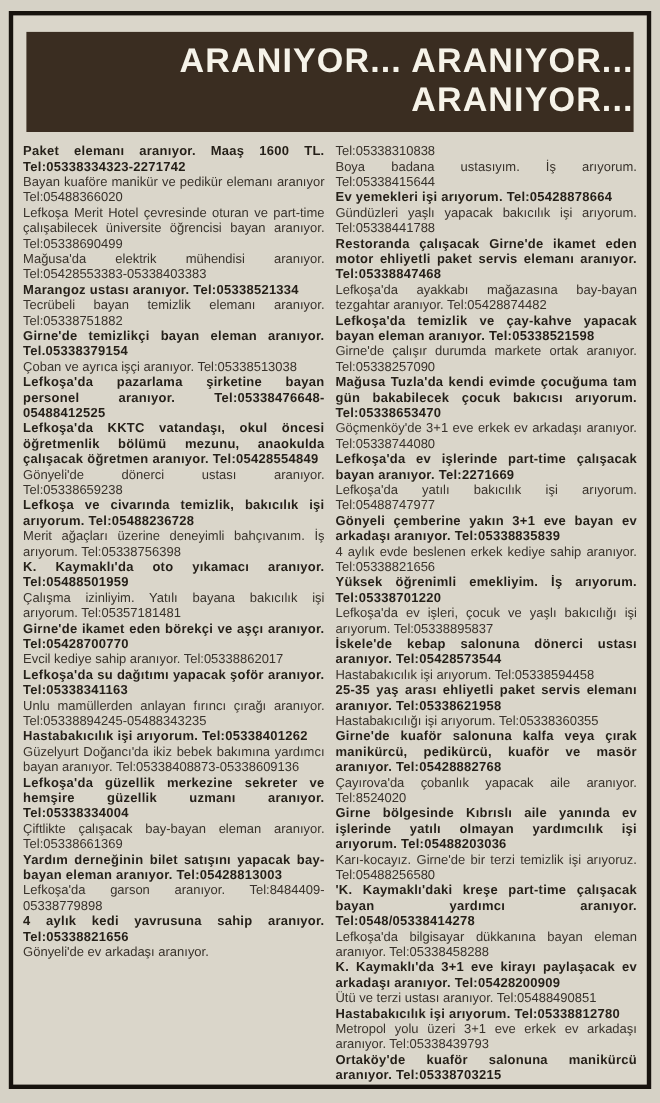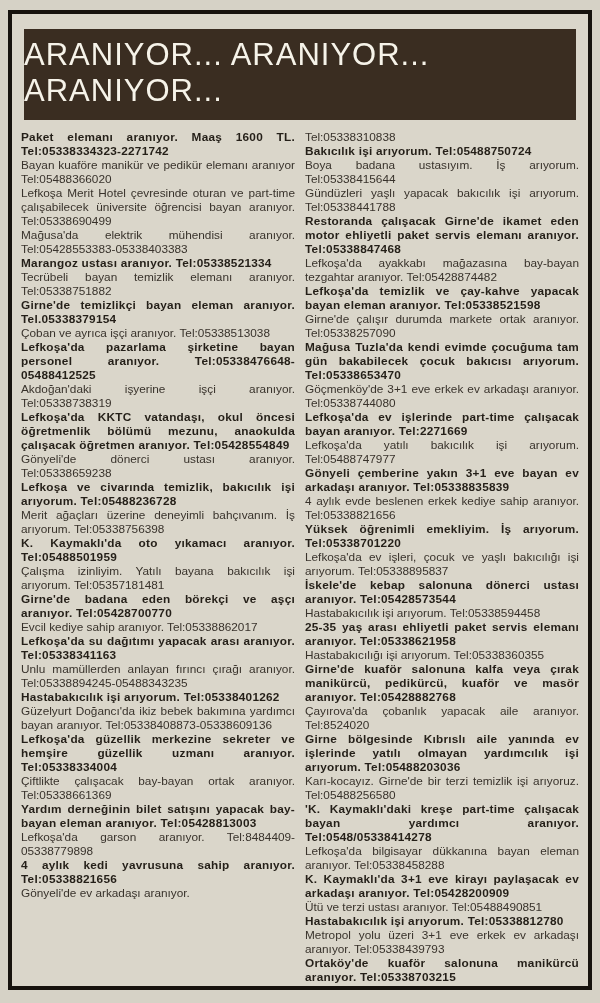--- a/index.html
+++ b/index.html
@@ -26,22 +26,22 @@
     right: 8px;
     bottom: 13px;
     border: 4px solid #17130e;
     background: #dad6ca;
     box-sizing: border-box;
   }
   .header-bar {
     margin: 15px 12px 10px 12px;
     background: var(--header-bg, #3a2d21);
     color: #f6f3e9;
-    text-align: left;
-    font-weight: normal;
+    text-align: right;
+    font-weight: bold;
     font-size: 31px;
     letter-spacing: 1px;
     padding: 8px 0 11px 0;
   }
   .columns {
     display: flex;
     gap: 10px;
     padding: 0 9px;
   }
   .col {
@@ -73,44 +73,43 @@
       <div class="col">
           <p class="ad bold">Paket elemanı aranıyor. Maaş 1600 TL. Tel:05338334323-2271742</p>
           <p class="ad">Bayan kuaföre manikür ve pedikür elemanı aranıyor Tel:05488366020</p>
           <p class="ad">Lefkoşa Merit Hotel çevresinde oturan ve part-time çalışabilecek üniversite öğrencisi bayan aranıyor. Tel:05338690499</p>
           <p class="ad">Mağusa'da elektrik mühendisi aranıyor. Tel:05428553383-05338403383</p>
           <p class="ad bold">Marangoz ustası aranıyor. Tel:05338521334</p>
           <p class="ad">Tecrübeli bayan temizlik elemanı aranıyor. Tel:05338751882</p>
           <p class="ad bold">Girne'de temizlikçi bayan eleman aranıyor. Tel.05338379154</p>
           <p class="ad">Çoban ve ayrıca işçi aranıyor. Tel:05338513038</p>
           <p class="ad bold">Lefkoşa'da pazarlama şirketine bayan personel aranıyor. Tel:05338476648-05488412525</p>
-          <p class="ad">Akdoğan'daki işyerine işçi aranıyor. Tel:05338738319</p>
           <p class="ad bold">Lefkoşa'da KKTC vatandaşı, okul öncesi öğretmenlik bölümü mezunu, anaokulda çalışacak öğretmen aranıyor. Tel:05428554849</p>
           <p class="ad">Gönyeli'de dönerci ustası aranıyor. Tel:05338659238</p>
           <p class="ad bold">Lefkoşa ve civarında temizlik, bakıcılık işi arıyorum. Tel:05488236728</p>
           <p class="ad">Merit ağaçları üzerine deneyimli bahçıvanım. İş arıyorum. Tel:05338756398</p>
           <p class="ad bold">K. Kaymaklı'da oto yıkamacı aranıyor. Tel:05488501959</p>
           <p class="ad">Çalışma izinliyim. Yatılı bayana bakıcılık işi arıyorum. Tel:05357181481</p>
-          <p class="ad bold">Girne'de badana eden börekçi ve aşçı aranıyor. Tel:05428700770</p>
+          <p class="ad bold">Girne'de ikamet eden börekçi ve aşçı aranıyor. Tel:05428700770</p>
           <p class="ad">Evcil kediye sahip aranıyor. Tel:05338862017</p>
-          <p class="ad bold">Lefkoşa'da su dağıtımı yapacak arası aranıyor. Tel:05338341163</p>
+          <p class="ad bold">Lefkoşa'da su dağıtımı yapacak şoför aranıyor. Tel:05338341163</p>
           <p class="ad">Unlu mamüllerden anlayan fırıncı çırağı aranıyor. Tel:05338894245-05488343235</p>
           <p class="ad bold">Hastabakıcılık işi arıyorum. Tel:05338401262</p>
           <p class="ad">Güzelyurt Doğancı'da ikiz bebek bakımına yardımcı bayan aranıyor. Tel:05338408873-05338609136</p>
           <p class="ad bold">Lefkoşa'da güzellik merkezine sekreter ve hemşire güzellik uzmanı aranıyor. Tel:05338334004</p>
-          <p class="ad">Çiftlikte çalışacak bay-bayan ortak aranıyor. Tel:05338661369</p>
+          <p class="ad">Çiftlikte çalışacak bay-bayan eleman aranıyor. Tel:05338661369</p>
           <p class="ad bold">Yardım derneğinin bilet satışını yapacak bay-bayan eleman aranıyor. Tel:05428813003</p>
           <p class="ad">Lefkoşa'da garson aranıyor. Tel:8484409-05338779898</p>
           <p class="ad bold">4 aylık kedi yavrusuna sahip aranıyor. Tel:05338821656</p>
           <p class="ad">Gönyeli'de ev arkadaşı aranıyor.</p>
         </div>
       <div class="col">
           <p class="ad">Tel:05338310838</p>
-          <p class="ad bold">Bakıcılık işi arıyorum. Tel:05488750724</p>
           <p class="ad">Boya badana ustasıyım. İş arıyorum. Tel:05338415644</p>
+          <p class="ad bold">Ev yemekleri işi arıyorum. Tel:05428878664</p>
           <p class="ad">Gündüzleri yaşlı yapacak bakıcılık işi arıyorum. Tel:05338441788</p>
           <p class="ad bold">Restoranda çalışacak Girne'de ikamet eden motor ehliyetli paket servis elemanı aranıyor. Tel:05338847468</p>
           <p class="ad">Lefkoşa'da ayakkabı mağazasına bay-bayan tezgahtar aranıyor. Tel:05428874482</p>
           <p class="ad bold">Lefkoşa'da temizlik ve çay-kahve yapacak bayan eleman aranıyor. Tel:05338521598</p>
           <p class="ad">Girne'de çalışır durumda markete ortak aranıyor. Tel:05338257090</p>
           <p class="ad bold">Mağusa Tuzla'da kendi evimde çocuğuma tam gün bakabilecek çocuk bakıcısı arıyorum. Tel:05338653470</p>
           <p class="ad">Göçmenköy'de 3+1 eve erkek ev arkadaşı aranıyor. Tel:05338744080</p>
           <p class="ad bold">Lefkoşa'da ev işlerinde part-time çalışacak bayan aranıyor. Tel:2271669</p>
           <p class="ad">Lefkoşa'da yatılı bakıcılık işi arıyorum. Tel:05488747977</p>
           <p class="ad bold">Gönyeli çemberine yakın 3+1 eve bayan ev arkadaşı aranıyor. Tel:05338835839</p>

